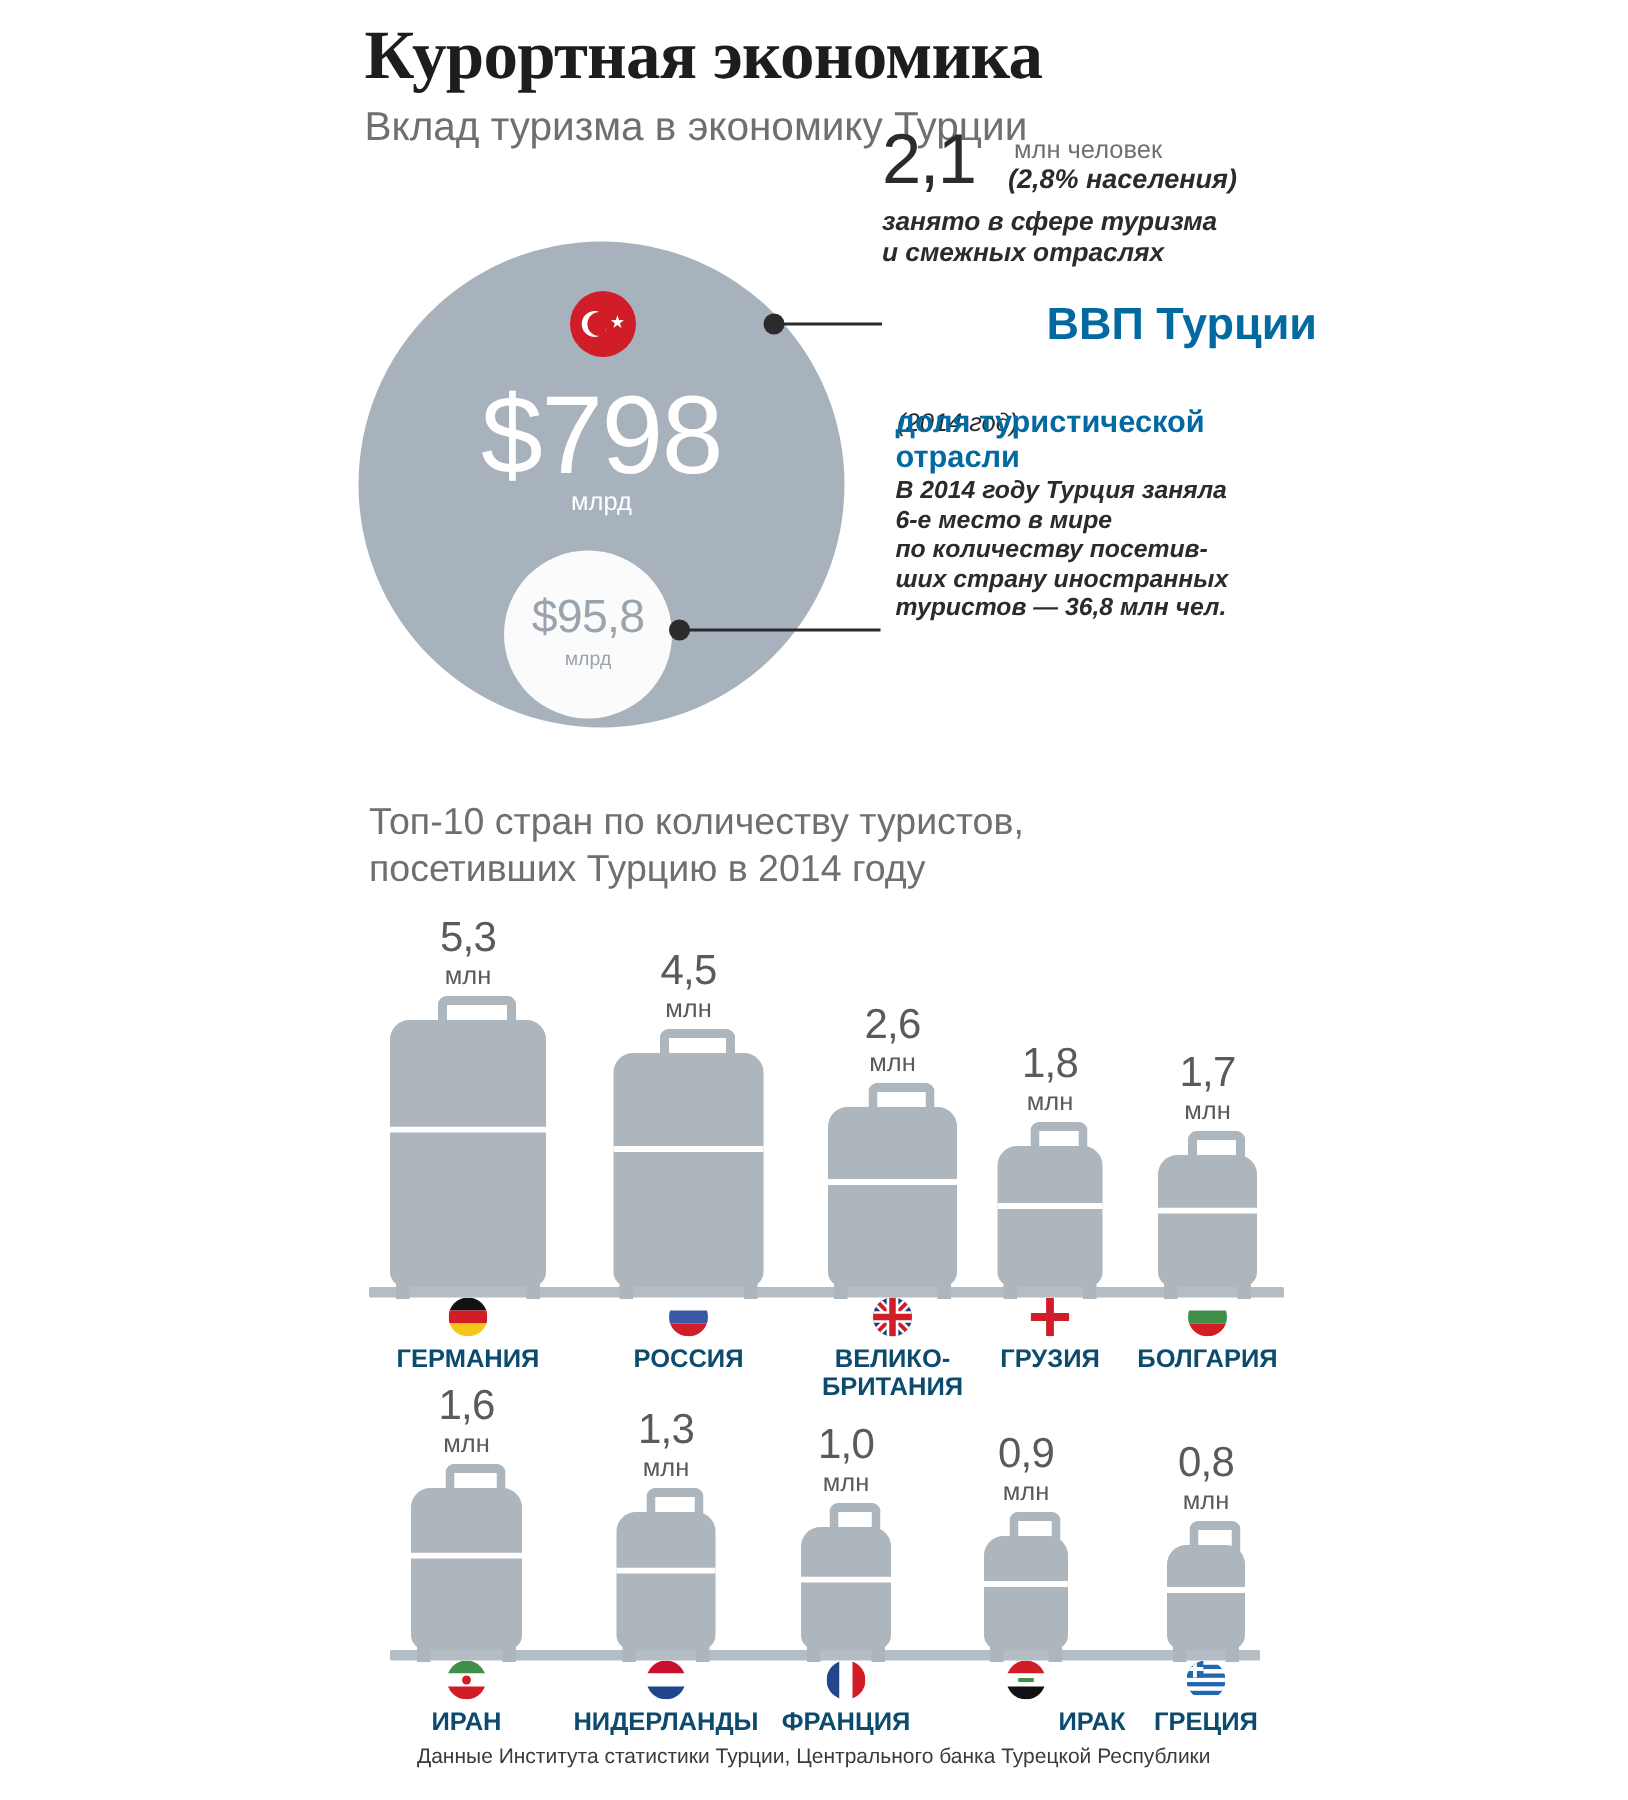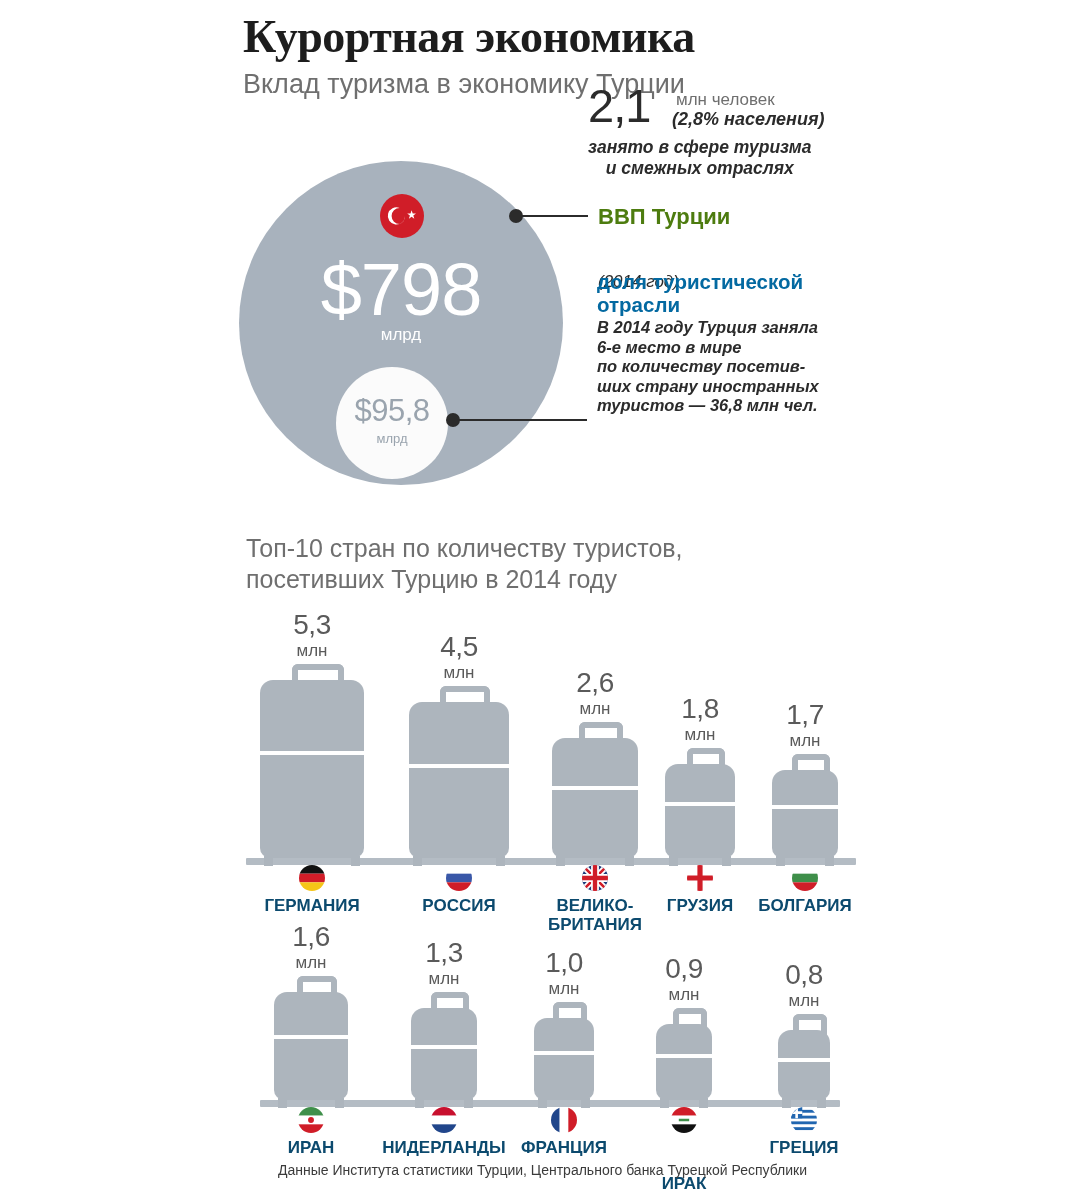--- a/index.html
+++ b/index.html
@@ -85,21 +85,20 @@
   .stat-employ .desc {
     position: absolute;
     left: 0;
     top: 59px;
     font-size: 17.5px;
     line-height: 21px;
     font-style: italic;
     font-weight: 700;
     color: #2b2b2b;
     white-space: pre-line;
-    text-align: center;
   }
 
   
   .gdp-circle {
     position: absolute;
     left: 239px;
     top: 161px;
     width: 324px;
     height: 324px;
     border-radius: 50%;
@@ -180,24 +179,25 @@
   }
 
   
   .callout-gdp {
     position: absolute;
     left: 598px;
     top: 203px;
     width: 280px;
   }
   .callout-gdp .head {
-    font-size: 22px;
-    font-weight: 700;
-    color: #4d7c0f;
+    font-size: 30px;
+    font-weight: 700;
+    color: #0369a1;
     line-height: 27px;
+    text-align: right;
   }
   .callout-gdp .sub {
     font-size: 17px;
     font-style: italic;
     color: #2b2b2b;
     line-height: 22px;
     margin-top: 41px;
   }
   .callout-share {
     position: absolute;
@@ -546,21 +546,21 @@
         </div>
         <div class="bag-foot" style="top: 144px; left: 4px;"></div>
         <div class="bag-foot" style="top: 144px; left: 43px;"></div>
       </div>
       <div class="flag" style="left: 671px; top: 1107px; width: 26px; height: 26px;"><svg width="26" height="26" viewBox="0 0 30 30">
           <rect width="30" height="10" y="0" fill="#d01d28"></rect>
           <rect width="30" height="10" y="10" fill="#fff"></rect>
           <rect width="30" height="10" y="20" fill="#111"></rect>
           <path d="M9 13.5h12v3h-12z" fill="#3f8f4a"></path>
         </svg></div>
-      <div class="country-label" style="left: 594px; width: 180px; top: 1174px;">ИРАК</div>
+      <div class="country-label" style="left: 594px; width: 180px; top: 1138px; padding-left: 44px;">ИРАК</div>
       <div class="bag-item" style="left: 778px; top: 960px; width: 52px; height: 140px;">
         <div class="bag-valwrap" style="top: 0px;">
           <div class="bag-val">0,8</div>
           <div class="bag-unit">млн</div>
         </div>
         <div class="bag-handle" style="left: 15px; top: 54px; width: 22px; height: 16px;"></div>
         <div class="bag-body" style="left: 0px; top: 70px; width: 52px; height: 70px;">
           <div class="bag-pocket" style="top: 28px; height: 16px;"></div>
         </div>
         <div class="bag-foot" style="top: 138px; left: 4px;"></div>

